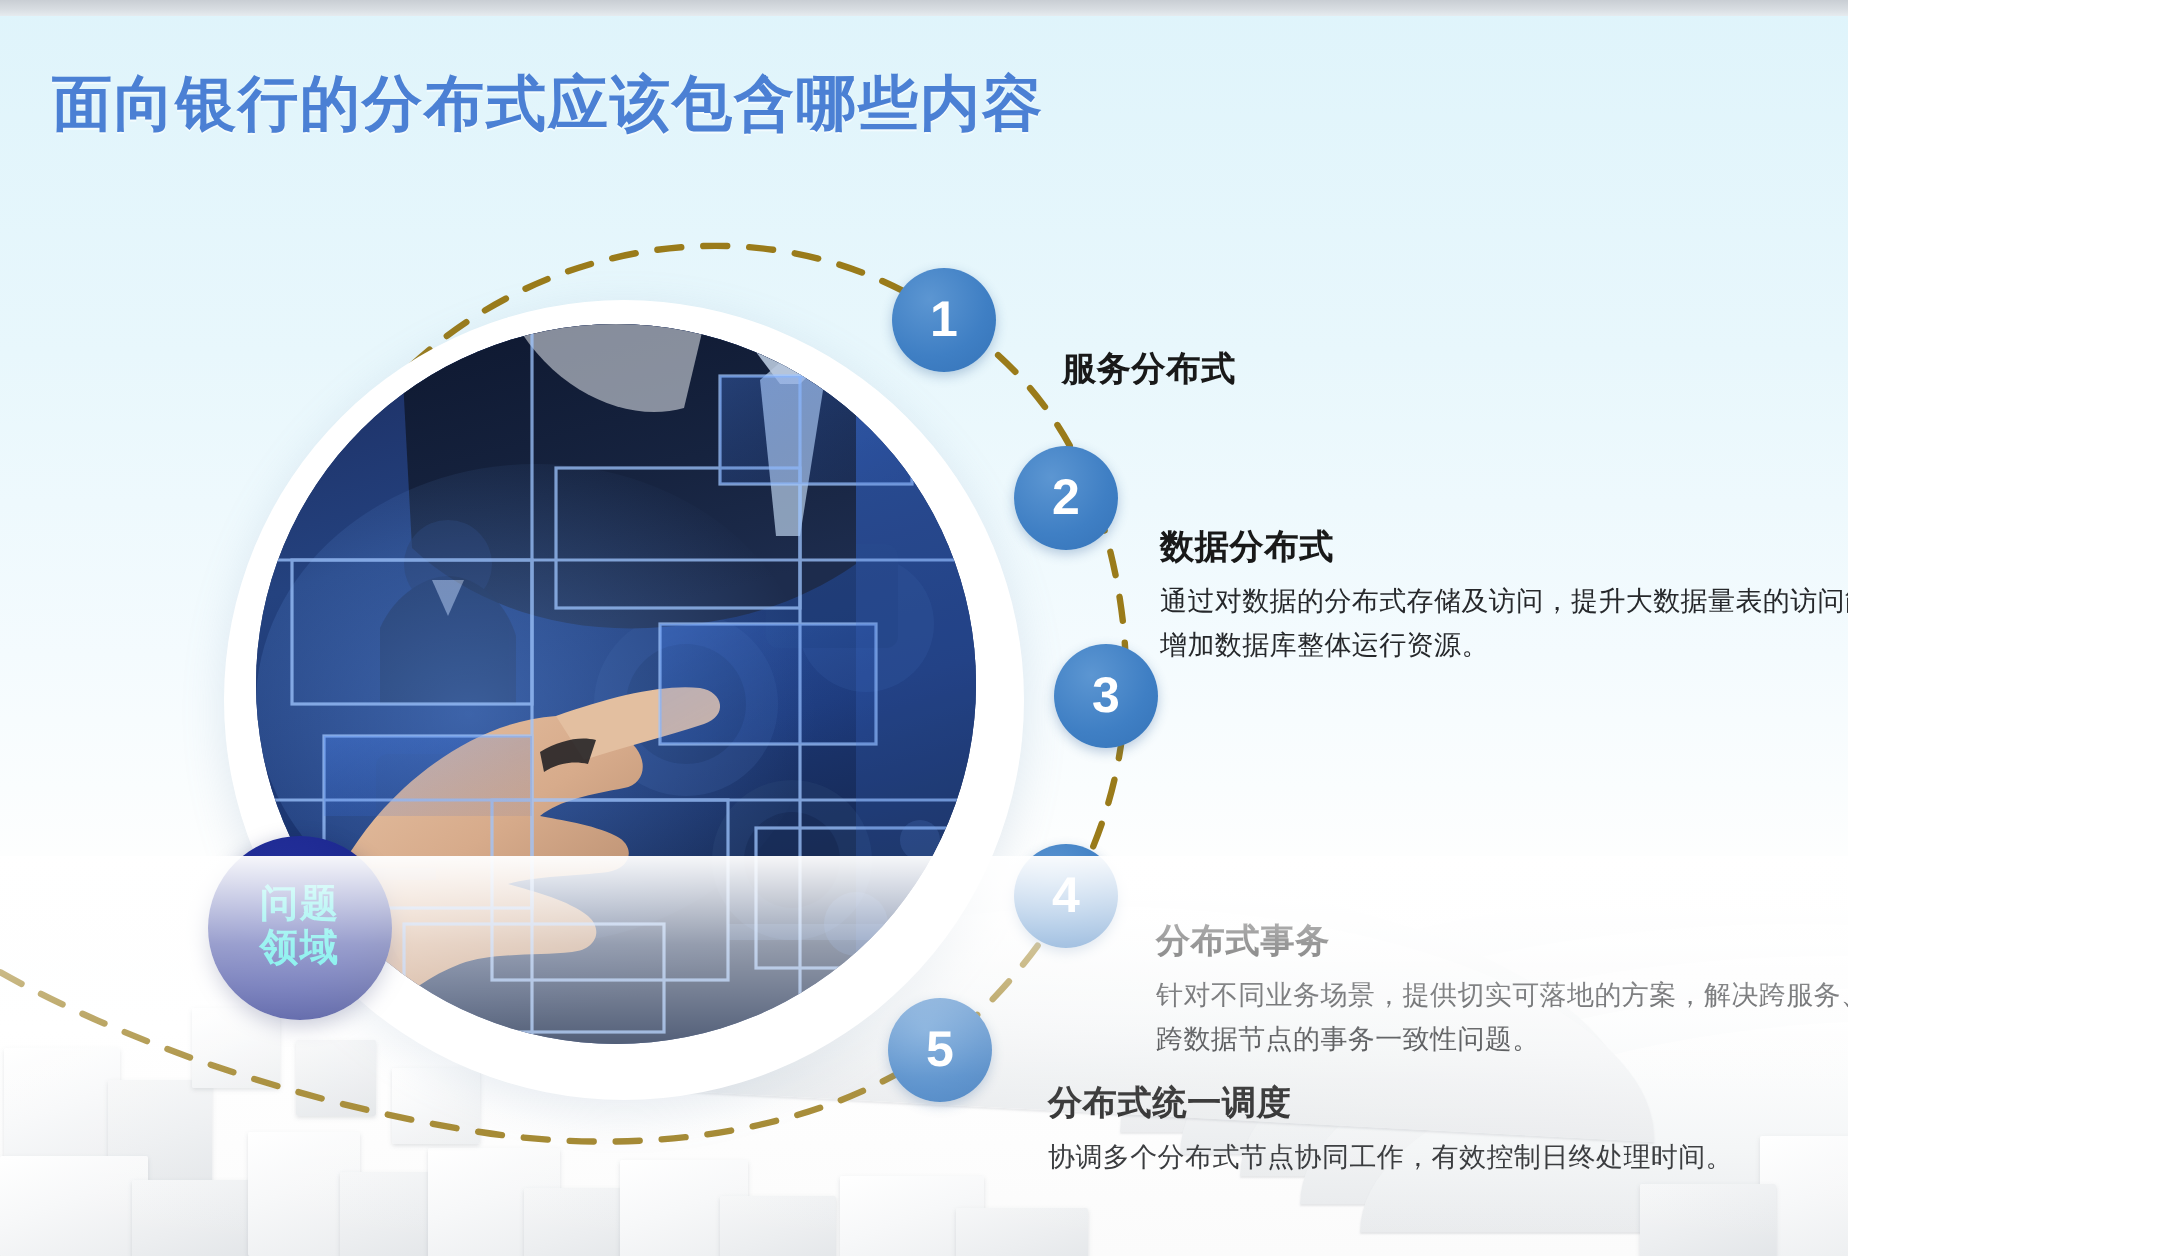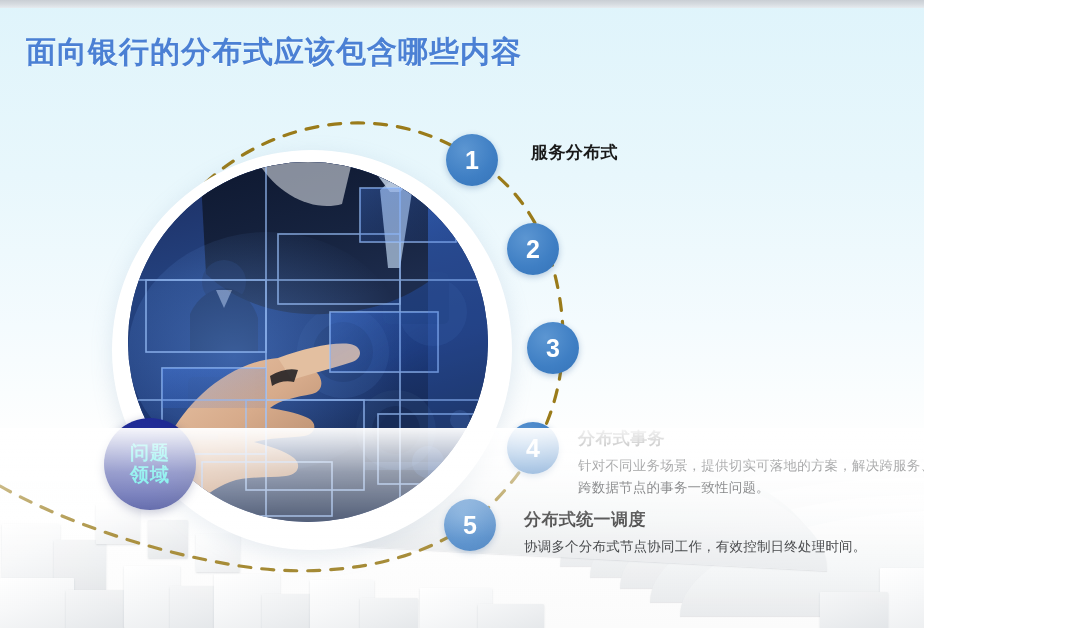--- a/index.html
+++ b/index.html
@@ -146,20 +146,21 @@
     font-weight: bold;
     display: flex;
     align-items: center;
     justify-content: center;
     box-shadow: 0 2px 6px rgba(40,90,150,0.30);
   }
 
   
   .item {
     position: absolute;
+    margin-top: 32px;
   }
   .item h3 {
     margin: 0 0 5px 0;
     font-size: 17px;
     font-weight: bold;
     color: #191919;
     letter-spacing: 0.4px;
   }
   .item p {
     margin: 0;
@@ -338,20 +339,25 @@
   <div class="num" style="left:446px; top:134px;">1</div>
   <div class="num" style="left:507px; top:223px;">2</div>
   <div class="num" style="left:527px; top:322px;">3</div>
   <div class="num" style="left:507px; top:422px;">4</div>
   <div class="num" style="left:444px; top:499px;">5</div>
 
   <div class="item" style="left:531px; top:141px; width:430px;">
     <h3>服务分布式</h3>
   </div>
 
+  <div class="item" style="left:580px; top:230px; width:400px;">
+    <h3>数据分布式</h3>
+    <p>通过对数据的分布式存储及访问，提升大数据量表的访问能力，
+增加数据库整体运行资源。</p>
+  </div>
 
   <div class="item" style="left:601px; top:329px; width:400px;">
   </div>
 
   <div class="item" style="left:578px; top:427px; width:400px;">
     <h3>分布式事务</h3>
     <p>针对不同业务场景，提供切实可落地的方案，解决跨服务、
 跨数据节点的事务一致性问题。</p>
   </div>
 

